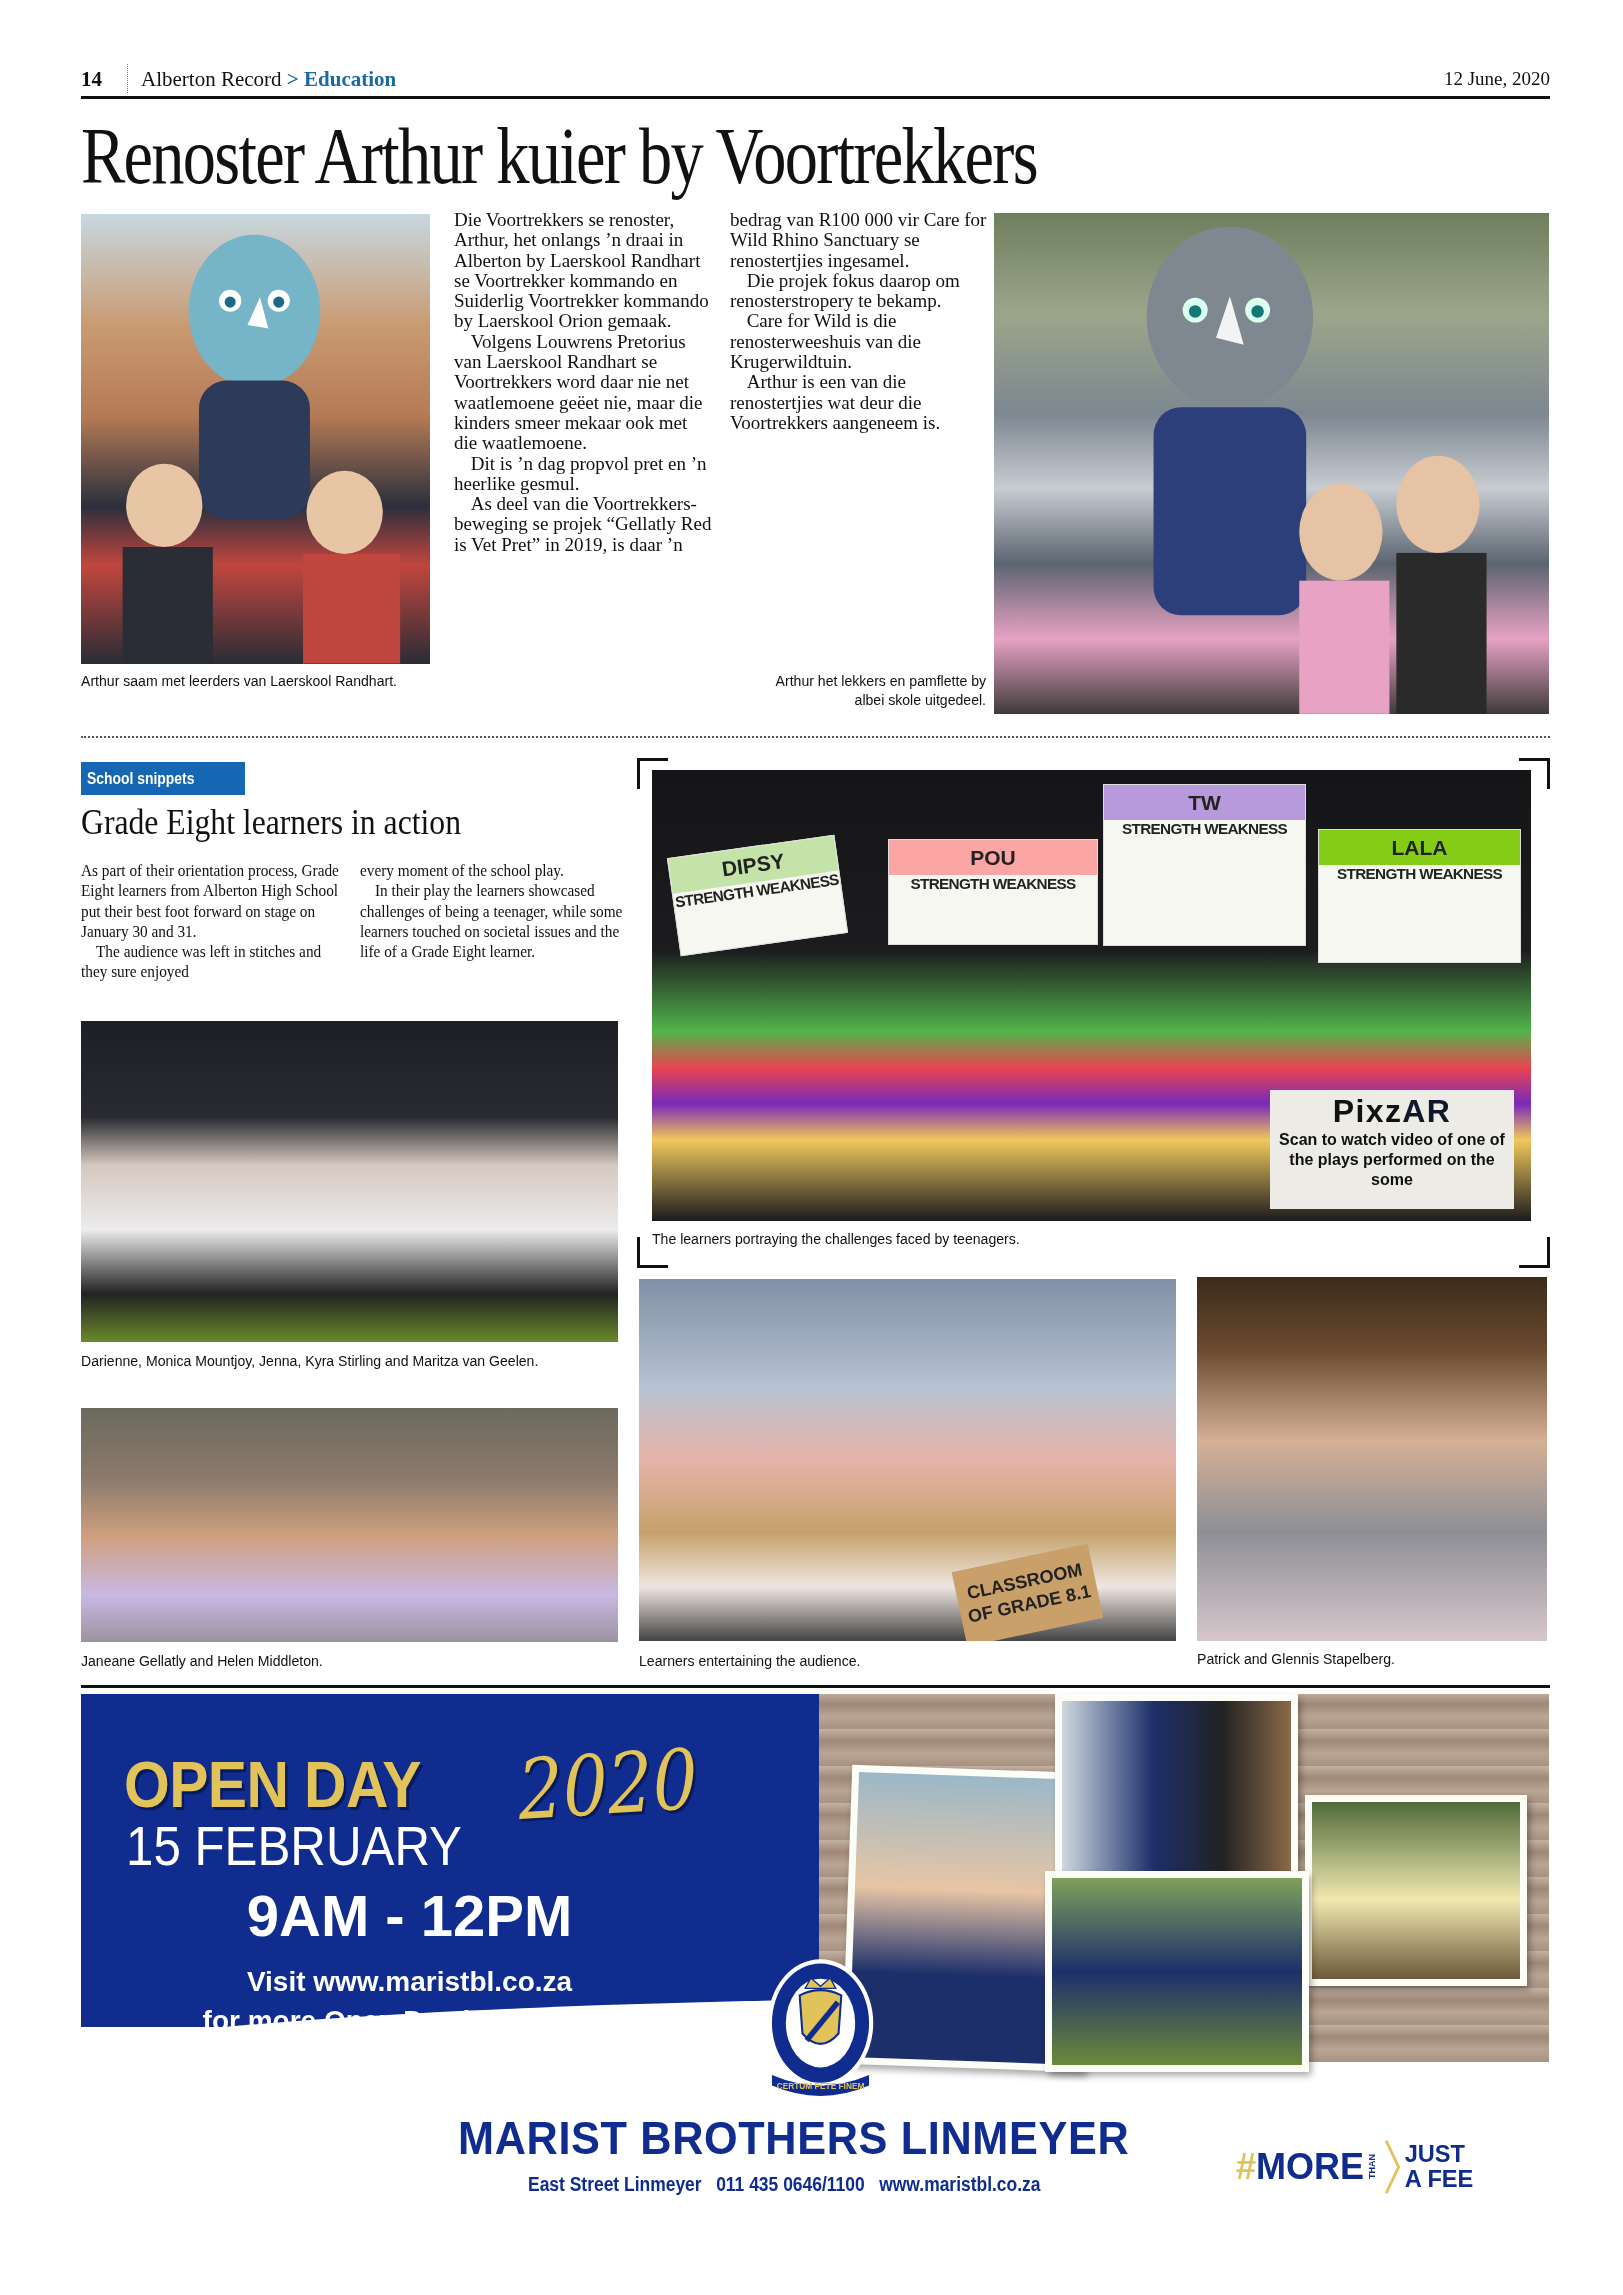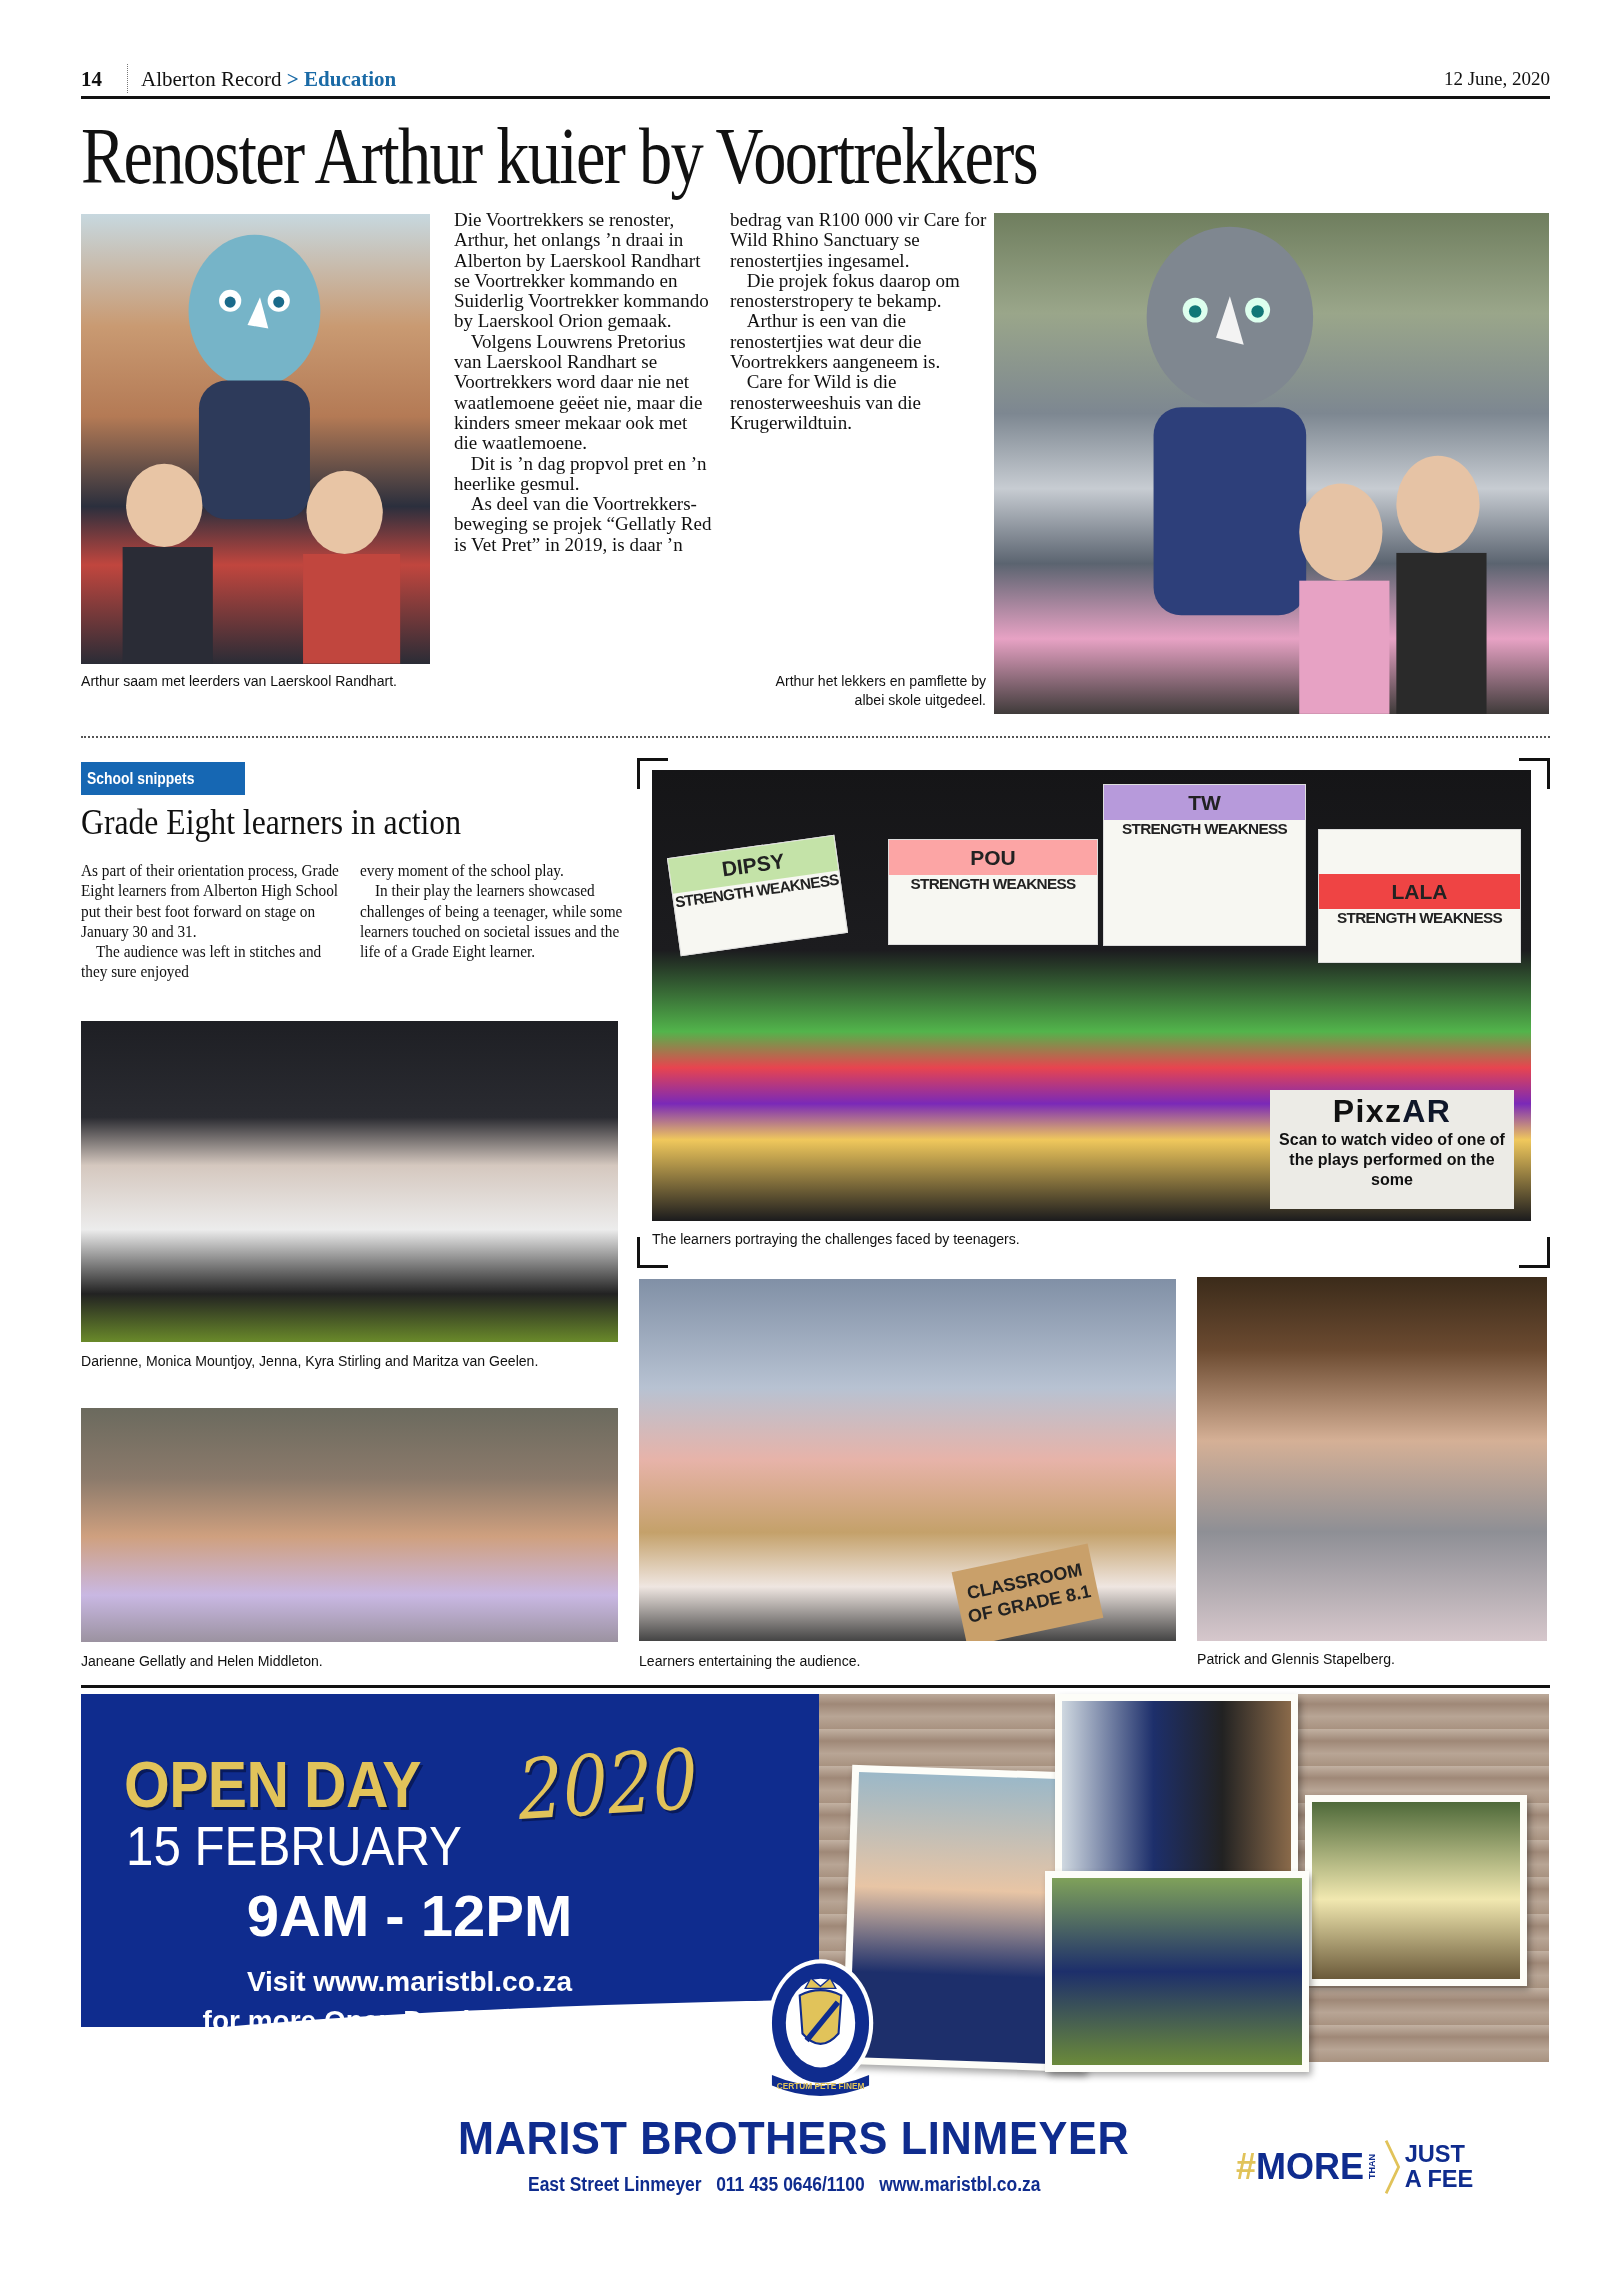--- a/index.html
+++ b/index.html
@@ -130,22 +130,22 @@
 <div class="abs col" style="left:454px; top:210px; width:260px;">
   <p class="first">Die Voortrekkers se renoster, Arthur, het onlangs ’n draai in Alberton by Laerskool Randhart se Voortrekker kommando en Suiderlig Voortrekker kommando by Laerskool Orion gemaak.</p>
   <p>Volgens Louwrens Pretorius van Laerskool Randhart se Voortrekkers word daar nie net waatlemoene geëet nie, maar die kinders smeer mekaar ook met die waatlemoene.</p>
   <p>Dit is ’n dag propvol pret en ’n heerlike gesmul.</p>
   <p>As deel van die Voortrekkers-beweging se projek “Gellatly Red is Vet Pret” in 2019, is daar ’n</p>
 </div>
 
 <div class="abs col" style="left:730px; top:210px; width:257px;">
   <p class="first">bedrag van R100 000 vir Care for Wild Rhino Sanctuary se renostertjies ingesamel.</p>
   <p>Die projek fokus daarop om renosterstropery te bekamp.</p>
+  <p>Care for Wild is die renosterweeshuis van die Krugerwildtuin.</p>
   <p>Arthur is een van die renostertjies wat deur die Voortrekkers aangeneem is.</p>
-  <p>Care for Wild is die renosterweeshuis van die Krugerwildtuin.</p>
 </div>
 
 <div class="abs photo ph-rhino2">
   <svg class="scene" viewBox="0 0 800 722" preserveAspectRatio="none">
     <ellipse cx="340" cy="150" rx="120" ry="130" fill="#7f8790"></ellipse>
     <circle cx="290" cy="140" r="18" fill="#dfe"></circle>
       <circle cx="380" cy="140" r="18" fill="#dfe"></circle>
     <circle cx="290" cy="142" r="9" fill="#177"></circle>
       <circle cx="380" cy="142" r="9" fill="#177"></circle>
     <path d="M320 180 L340 120 L360 190 Z" fill="#f3f3f3"></path>
@@ -186,21 +186,21 @@
   </div>
   <div class="sign" style="left:236px; top:69px; width:208px; height:104px;">
     <span class="top" style="background:#fca5a5;">POU</span>
     <span class="sw">STRENGTH WEAKNESS</span>
   </div>
   <div class="sign" style="left:451px; top:14px; width:201px; height:160px;">
     <span class="top" style="background:#b79adb;">TW</span>
     <span class="sw">STRENGTH WEAKNESS</span>
   </div>
   <div class="sign" style="left:666px; top:59px; width:201px; height:132px;">
-    <span class="top" style="background:#ef4444;margin-top:44px;">LALA</span>
+    <span class="top" style="background:#84cc16;">LALA</span>
     <span class="sw">STRENGTH WEAKNESS</span>
   </div>
 </div>
 
 <div class="abs pixzar">
   <div class="logo"><span class="b">Pixz</span><span class="r">AR</span></div>
   <div class="msg">Scan to watch video of one of the plays performed on the some</div>
 </div>
 
 <div class="abs cap" style="left:652px; top:1229px; width:833px;">The learners portraying the challenges faced by teenagers.</div>

